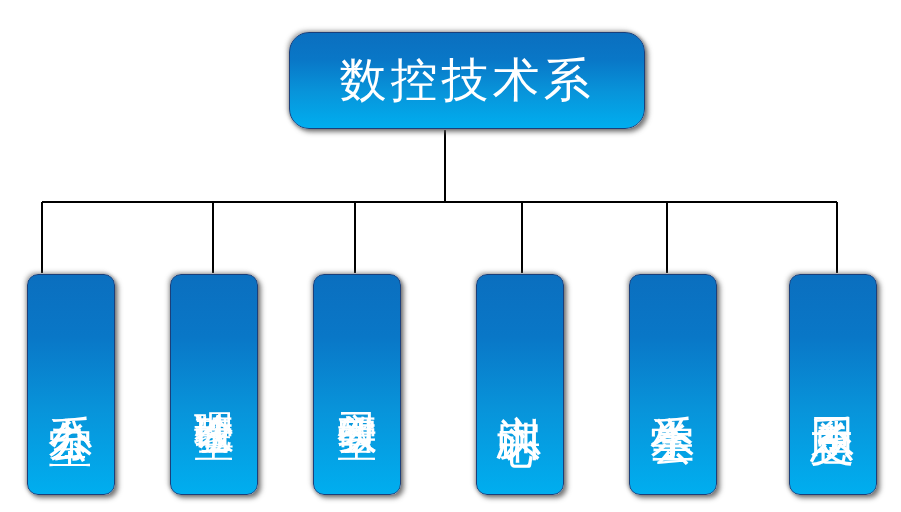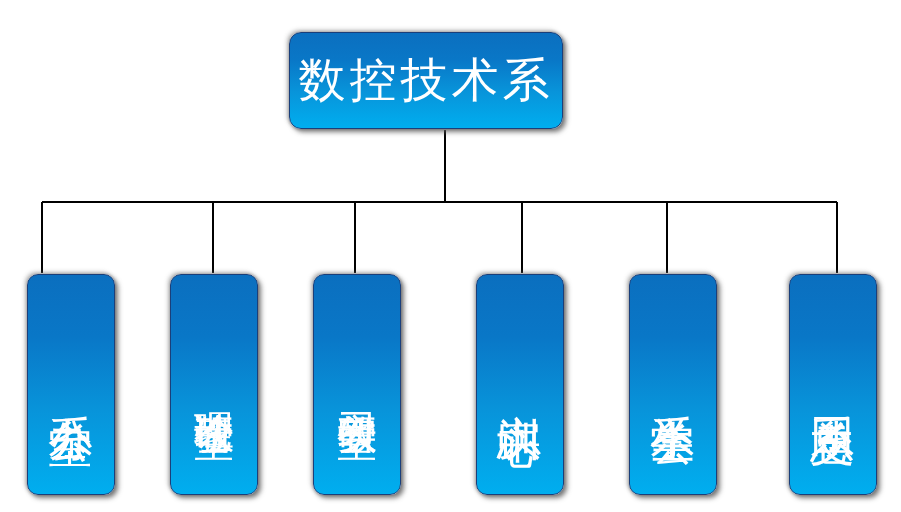--- a/index.html
+++ b/index.html
@@ -47,23 +47,23 @@
     display: flex;
     align-items: center;
     justify-content: center;
     overflow: hidden;
   }
 
   
   #node-root {
     left: 289px;
     top: 32px;
-    width: 274px;
+    width: 356px;
     height: 97px;
-    border-radius: 12px;
+    border-radius: 20px;
   }
   #node-root .node-label {
     font-size: 47px;
     line-height: 1;
     letter-spacing: 4px;
     font-weight: 400;
     text-align: center;
     white-space: nowrap;
     padding-bottom: 3px;
   }

